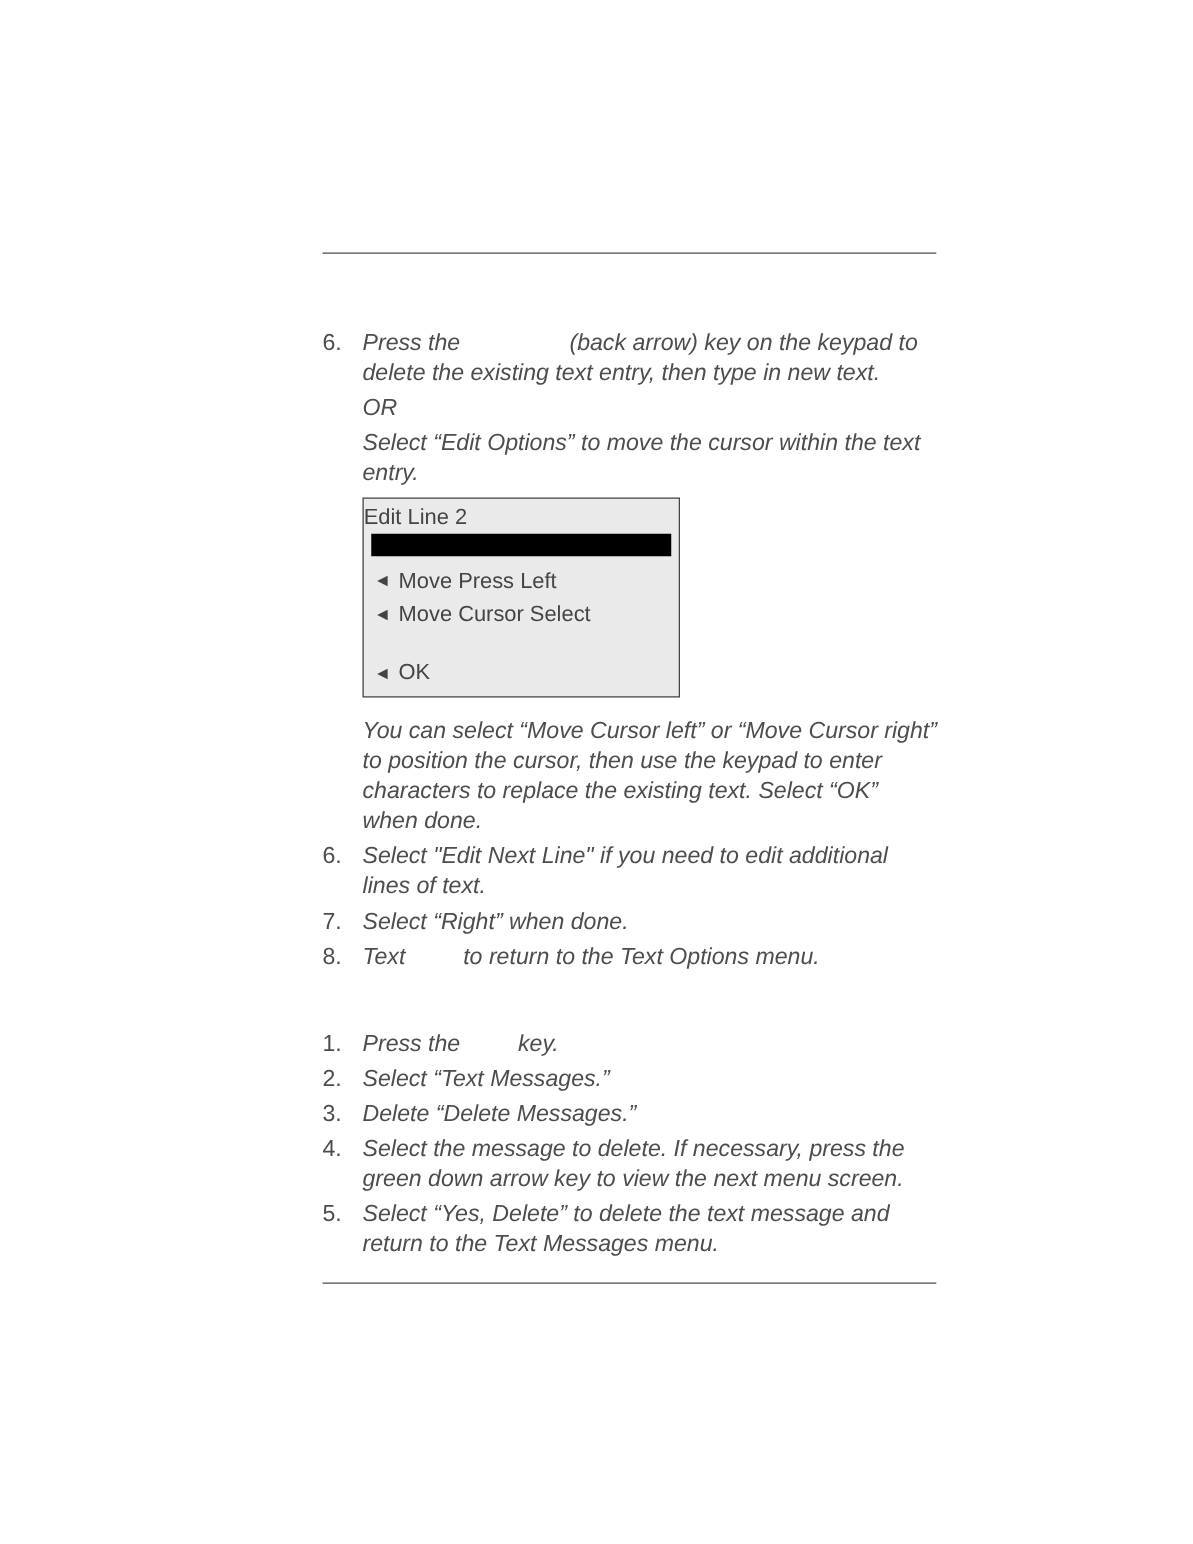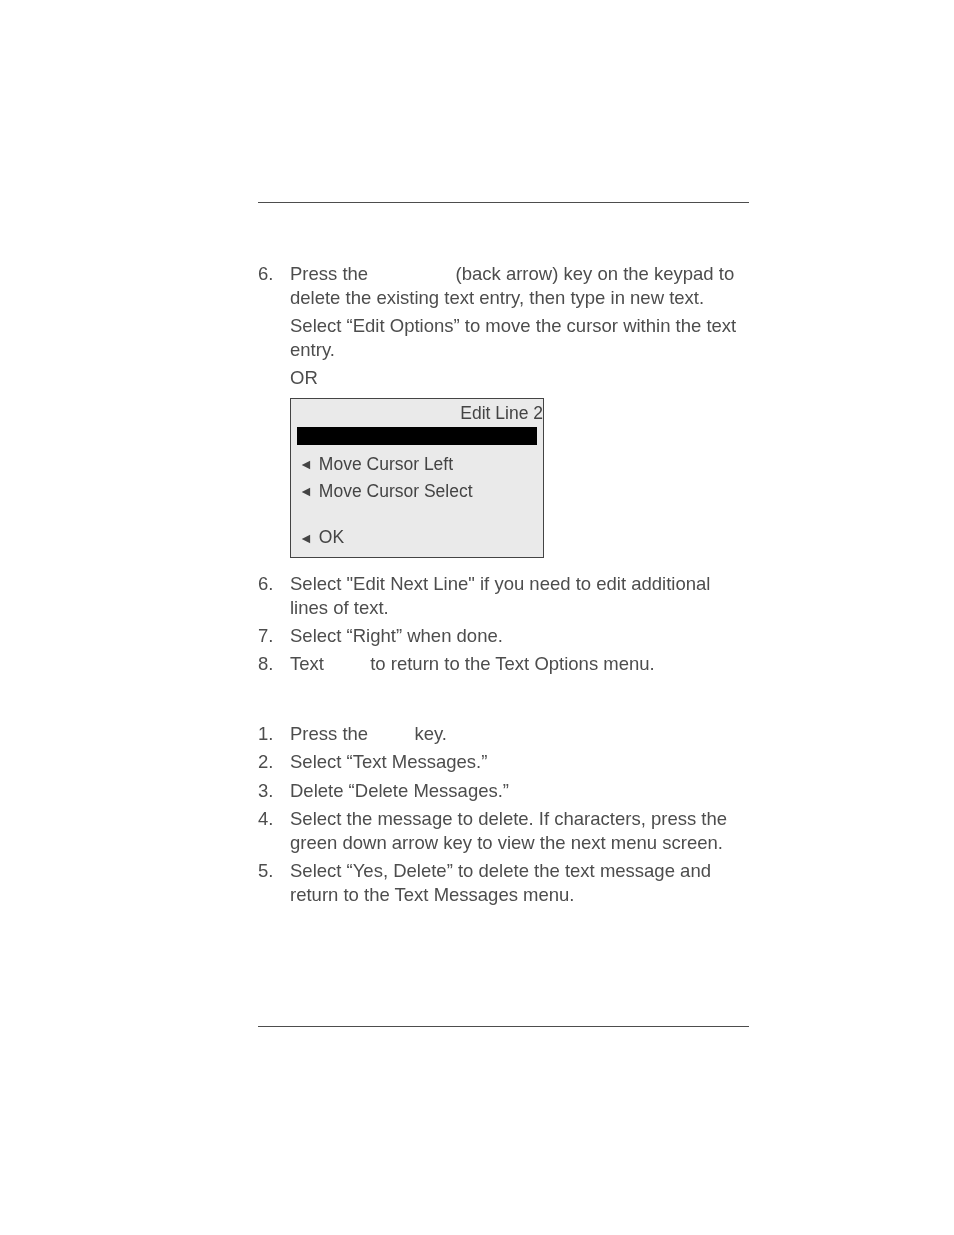--- a/index.html
+++ b/index.html
@@ -57,21 +57,21 @@
   .panel {
     margin-top: 8px;
     margin-bottom: 14px;
     width: 252px;
     border: 1.5px solid #444;
     background: #eaeaea;
     color: #444;
     font-size: 17.5px;
   }
   .panel .panel-title {
-    text-align: right;
+    text-align: left;
     padding: 3px 0 2px 0;
   }
   .panel .panel-blackbar {
     margin: 0 6px 6px 6px;
     height: 18px;
     background: #000;
   }
   .panel .panel-row {
     padding: 2px 8px;
     display: flex;
@@ -79,61 +79,63 @@
     gap: 6px;
   }
   .panel .panel-row .tri {
     font-size: 14px;
   }
   .panel .gap {
     height: 20px;
   }
   .para {
     margin-bottom: 4px;
+    font-style: italic;
   }
   .gap-section {
     height: 42px;
   }
 </style>
 </head>
 <body>
 
 <div class="page">
   <div class="rule-top"></div>
   <div class="rule-bottom"></div>
 
   <div class="content">
 
     <ol class="steps">
       <li>
         <span class="num">6.</span>
         <div class="para">
           <span>Press the </span>&nbsp;&nbsp;&nbsp;&nbsp;&nbsp;&nbsp;&nbsp;&nbsp;&nbsp;&nbsp;&nbsp;&nbsp;&nbsp;&nbsp;&nbsp;<span> (back arrow) key on the keypad to delete the existing text entry, then type in new text.</span>
         </div>
+        <div class="para">OR</div>
         <div class="para">Select “Edit Options” to move the cursor within the text entry.</div>
-        <div class="para">OR</div>
 
         <div class="panel">
           <div class="panel-title">Edit Line 2</div>
           <div class="panel-blackbar"></div>
           <div class="panel-row">
             <span class="tri">◄</span>
-            <span>Move Cursor Left</span>
+            <span>Move Press Left</span>
           </div>
           <div class="panel-row">
             <span class="tri">◄</span>
             <span>Move Cursor Select</span>
           </div>
           <div class="gap"></div>
           <div class="panel-row" style="padding-bottom:8px;">
             <span class="tri">◄</span>
             <span>OK</span>
           </div>
         </div>
 
+        <div class="para">You can select “Move Cursor left” or “Move Cursor right” to position the cursor, then use the keypad to enter characters to replace the existing text. Select “OK” when done.</div>
       </li>
 
       <li>
         <span class="num">6.</span>
         <div class="para">Select "Edit Next Line" if you need to edit additional lines of text.</div>
       </li>
 
       <li>
         <span class="num">7.</span>
         <div class="para">Select “Right” when done.</div>
@@ -159,21 +161,21 @@
       <li>
         <span class="num">2.</span>
         <div class="para">Select “Text Messages.”</div>
       </li>
       <li>
         <span class="num">3.</span>
         <div class="para">Delete “Delete Messages.”</div>
       </li>
       <li>
         <span class="num">4.</span>
-        <div class="para">Select the message to delete. If characters, press the green down arrow key to view the next menu screen.</div>
+        <div class="para">Select the message to delete. If necessary, press the green down arrow key to view the next menu screen.</div>
       </li>
       <li>
         <span class="num">5.</span>
         <div class="para">Select “Yes, Delete” to delete the text message and return to the Text Messages menu.</div>
       </li>
     </ol>
 
   </div>
 </div>
 

